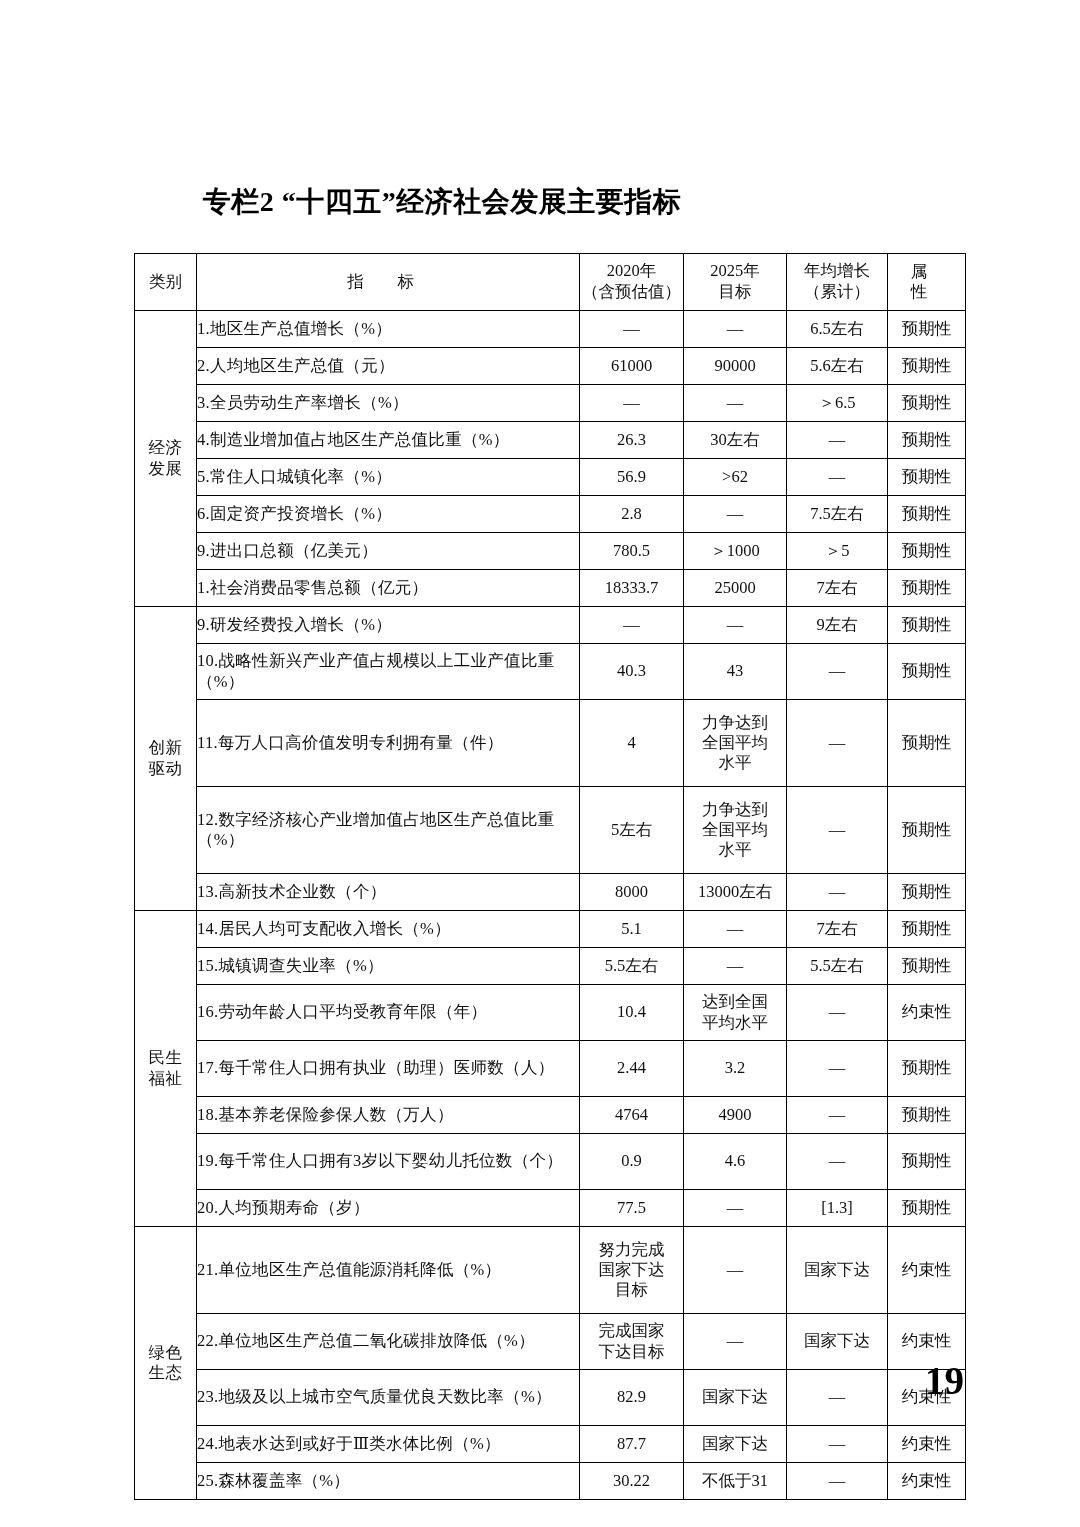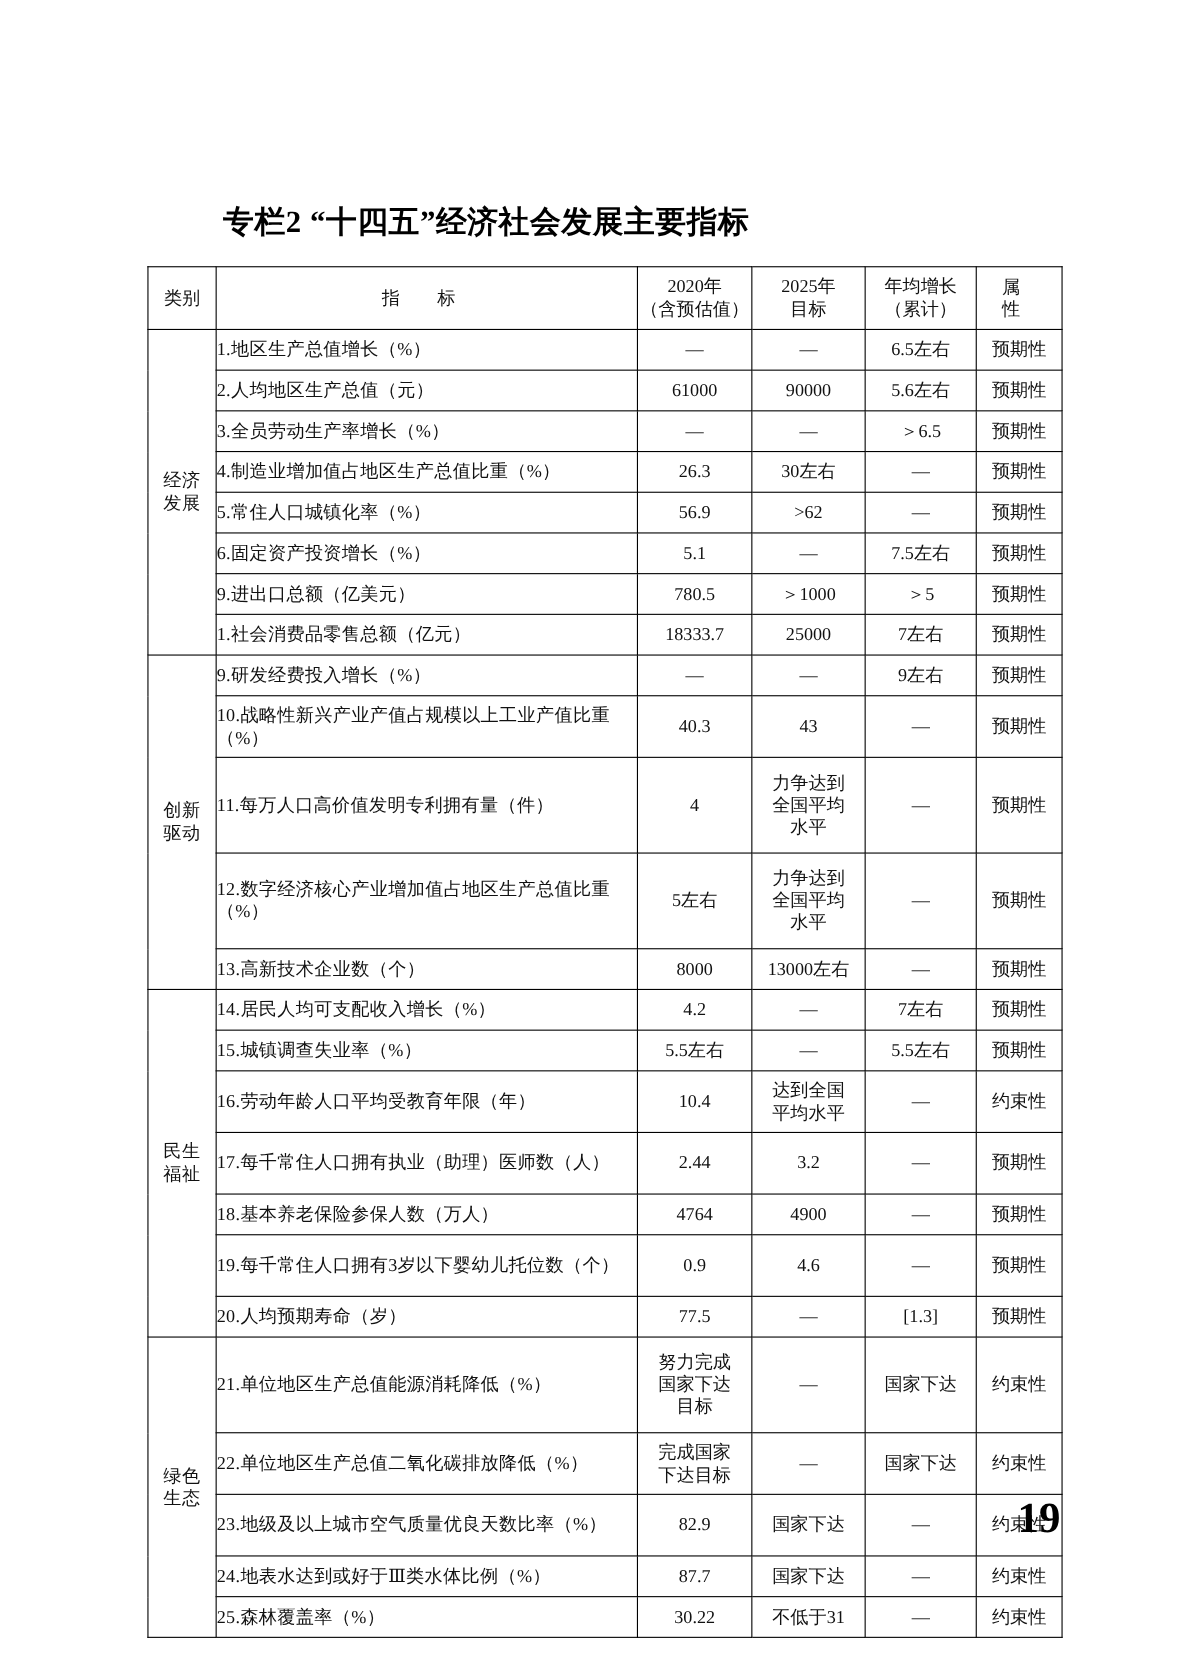--- a/index.html
+++ b/index.html
@@ -28,21 +28,21 @@
     width: 884px;
     text-align: center;
     font-size: 28px;
     font-weight: bold;
     letter-spacing: 0.5px;
     font-family: "Liberation Serif", "DejaVu Serif", serif;
   }
   .table-wrap {
     position: absolute;
     left: 134px;
-    top: 242px;
+    top: 253px;
     width: 813px;
   }
   table.indicators {
     border-collapse: collapse;
     width: 813px;
     table-layout: fixed;
   }
   table.indicators td, table.indicators th {
     border: 1px solid #000000;
     padding: 0;
@@ -186,21 +186,21 @@
           </tr>
           <tr class="r1">
             <td class="ind">5.常住人口城镇化率（%）</td>
             <td class="val">56.9</td>
             <td class="val">&gt;62</td>
             <td class="val">—</td>
             <td class="attr">预期性</td>
           </tr>
           <tr class="r1">
             <td class="ind">6.固定资产投资增长（%）</td>
-            <td class="val">5.1</td>
+            <td class="val">2.8</td>
             <td class="val">—</td>
             <td class="val">7.5左右</td>
             <td class="attr">预期性</td>
           </tr>
           <tr class="r1">
             <td class="ind">9.进出口总额（亿美元）</td>
             <td class="val">780.5</td>
             <td class="val">＞1000</td>
             <td class="val">＞5</td>
             <td class="attr">预期性</td>
@@ -258,21 +258,21 @@
             <td class="val">13000左右</td>
             <td class="val">—</td>
             <td class="attr">预期性</td>
           </tr>
           <tr class="r1">
             <td class="cat" rowspan="7">
               <span class="multi">民生</span>
               <span class="multi">福祉</span>
             </td>
             <td class="ind">14.居民人均可支配收入增长（%）</td>
-            <td class="val">4.2</td>
+            <td class="val">5.1</td>
             <td class="val">—</td>
             <td class="val">7左右</td>
             <td class="attr">预期性</td>
           </tr>
           <tr class="r1">
             <td class="ind">15.城镇调查失业率（%）</td>
             <td class="val">5.5左右</td>
             <td class="val">—</td>
             <td class="val">5.5左右</td>
             <td class="attr">预期性</td>

